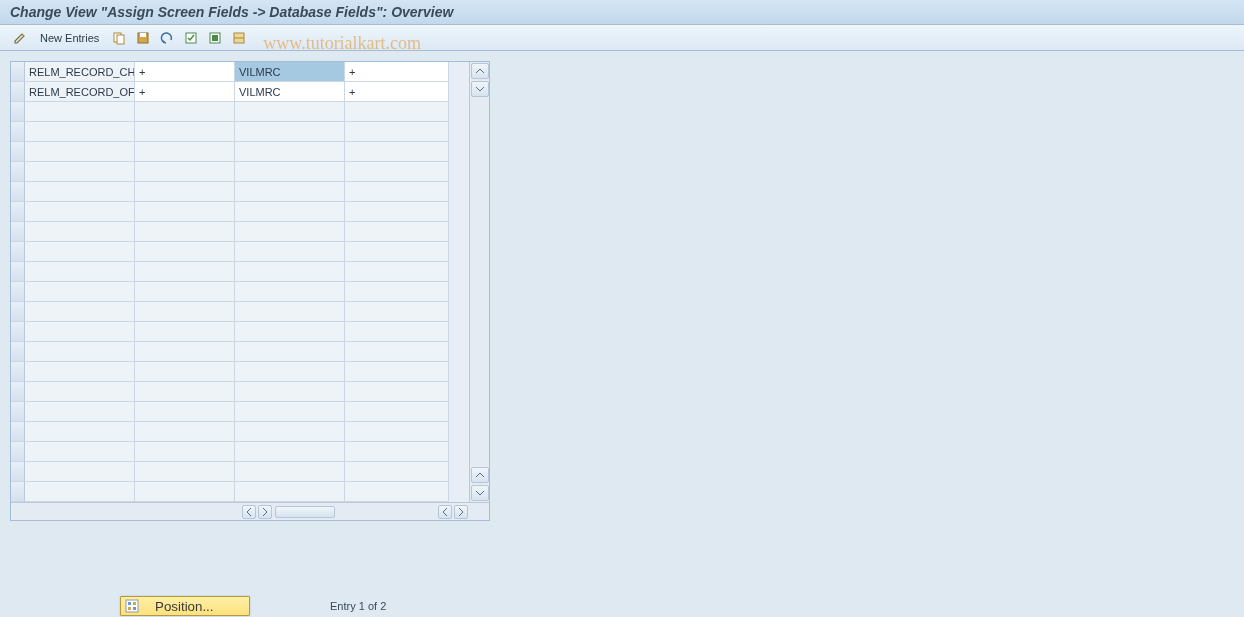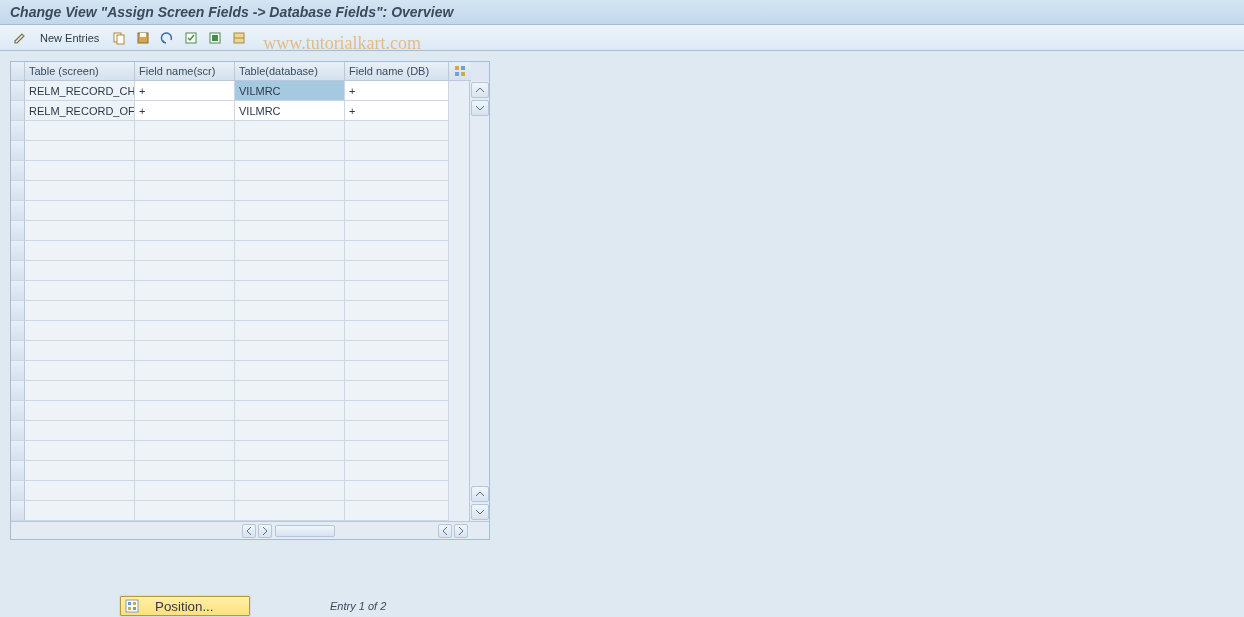--- a/index.html
+++ b/index.html
@@ -191,21 +191,21 @@
       background: linear-gradient(to bottom, #fff0a5, #fbe17f);
       border: 1px solid #b49a3e;
       border-radius: 1px;
       padding: 2px 8px 2px 4px;
       cursor: pointer;
       color: #3a3a3a;
       min-width: 130px;
       height: 20px;
       box-shadow: 0 0 2px rgba(0,0,0,0.2);
     }
-    .status-text { color: #3a4a5a; font-style: italic; }
+    .status-text { color: #3a4a5a; }
     svg { display: block; }
   </style>
 </head>
 <body>
 
 <div class="title-bar">Change View "Assign Screen Fields -&gt; Database Fields": Overview</div>
 
 <div class="toolbar">
   <button class="toolbar-btn">
     <svg width="16" height="16">
@@ -249,35 +249,20 @@
         <rect x="3" y="3" width="10" height="10" fill="#e8d89a" stroke="#b0883a"></rect>
         <line x1="3" y1="8" x2="13" y2="8" stroke="#b0883a"></line>
       </svg>
   </button>
   <span class="watermark">www.tutorialkart.com</span>
 </div>
 
 <div class="workarea">
   <div class="grid-outer">
 
-    <div class="grid-head-row">
-      <div class="grid-corner"></div>
-      <div class="grid-col-header col0">Table (screen)</div>
-      <div class="grid-col-header col1">Field name(scr)</div>
-      <div class="grid-col-header col2">Table(database)</div>
-      <div class="grid-col-header col3">Field name (DB)</div>
-      <div class="grid-config-btn">
-        <svg width="14" height="14">
-            <rect x="2" y="2" width="4" height="4" fill="#d8a64a"></rect>
-            <rect x="8" y="2" width="4" height="4" fill="#6aa5d8"></rect>
-            <rect x="2" y="8" width="4" height="4" fill="#6aa5d8"></rect>
-            <rect x="8" y="8" width="4" height="4" fill="#d8a64a"></rect>
-          </svg>
-      </div>
-    </div>
 
     <div class="grid-body">
       <div class="grid-rows">
 
         <div class="grid-row">
           <div class="row-selector"></div>
           <div class="grid-cell col0">RELM_RECORD_CH…</div>
           <div class="grid-cell col1 editable">+</div>
           <div class="grid-cell col2 editable selected">VILMRC</div>
           <div class="grid-cell col3 editable">+</div>

